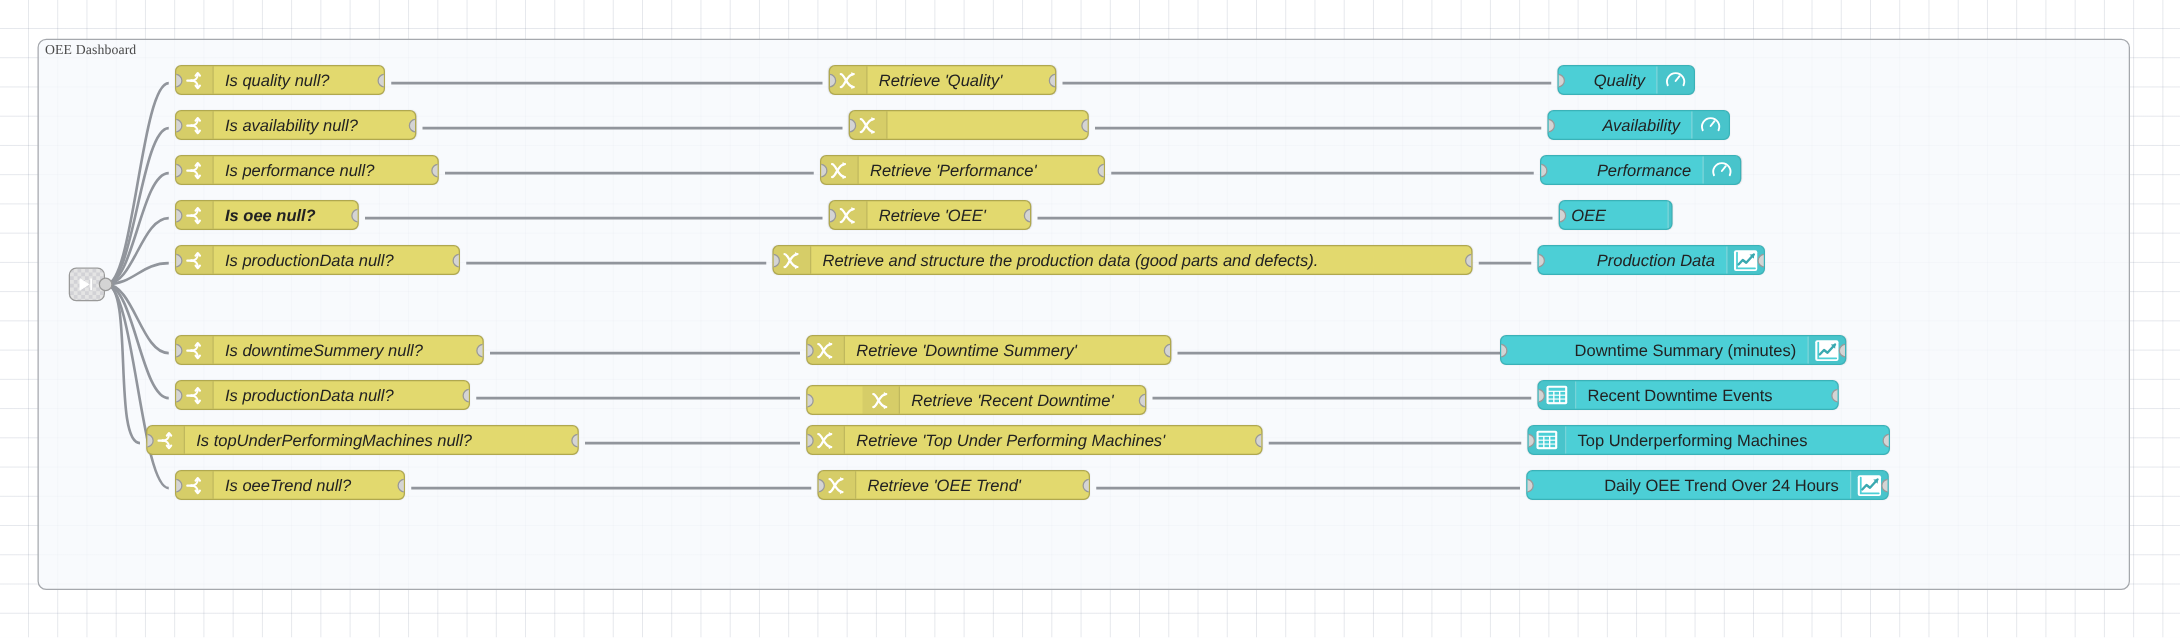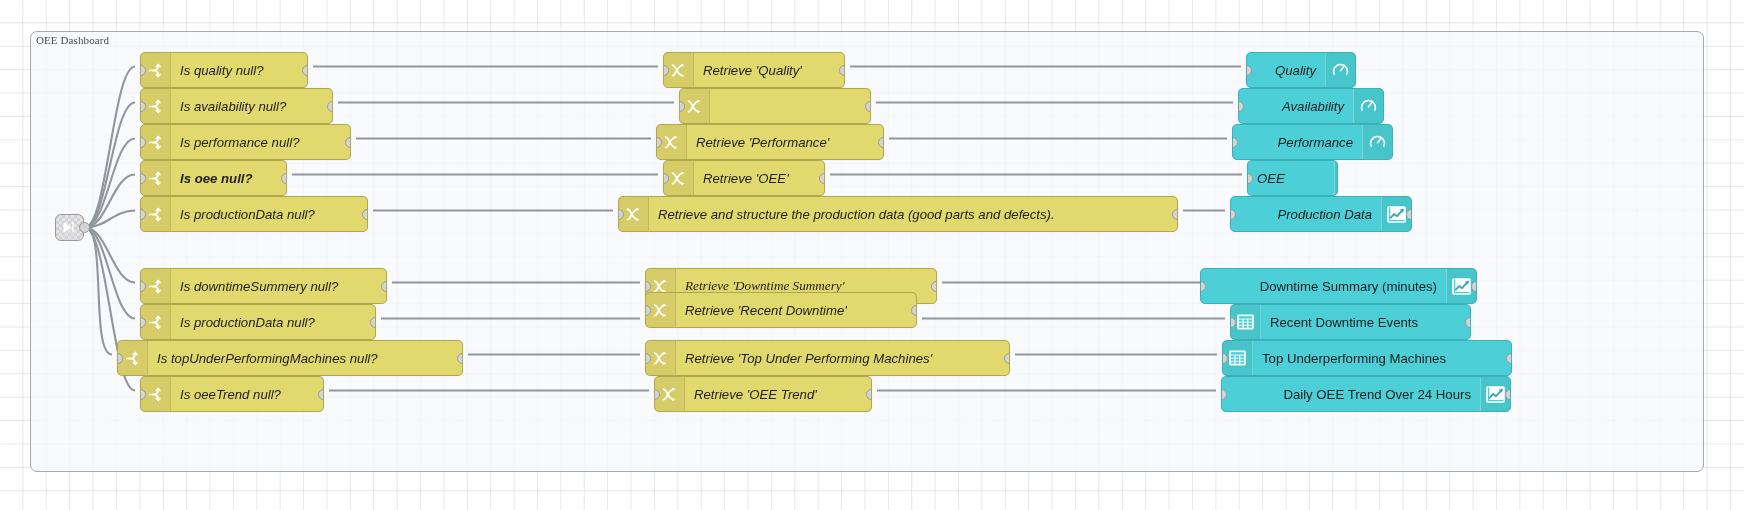--- a/index.html
+++ b/index.html
@@ -46,21 +46,21 @@
   #wires {
     position: absolute;
     left: 0; top: 0;
     width: 1744px; height: 510px;
     pointer-events: none;
   }
   
   .node {
     position: absolute;
     box-sizing: border-box;
-    height: 36px;
+    height: 24px;
     border-radius: 5px;
     border: 1px solid #999;
     display: flex;
     align-items: stretch;
     overflow: hidden;
     box-shadow: 0 0 1px rgba(0,0,0,0.15);
   }
   .node.yellow { background: #e2d96e; border-color: #b0a84f; }
   .node.cyan   { background: #4ccfd6; border-color: #3ab2b8; }
 
@@ -365,21 +365,21 @@
             <path d="M6 8.5 C 9.5 8.5, 11.2 6.2, 11.2 3.4" stroke="#fff" stroke-width="1.7" fill="none" stroke-linecap="round"></path>
             <path d="M6 8.5 C 9.5 8.5, 11.2 10.8, 11.2 13.6" stroke="#fff" stroke-width="1.7" fill="none" stroke-linecap="round"></path>
             <path d="M9.4 4.6 L11.2 2.4 L13.0 4.6" fill="none" stroke="#fff" stroke-width="1.6" stroke-linecap="round" stroke-linejoin="round"></path>
             <path d="M9.4 12.4 L11.2 14.6 L13.0 12.4" fill="none" stroke="#fff" stroke-width="1.6" stroke-linecap="round" stroke-linejoin="round"></path>
           </svg>
         </div>
         <div class="label italic left">Is downtimeSummery null?</div>
         <span class="port in"></span>
         <span class="port out"></span>
       </div>
-      <div class="node yellow" style="left: 645px; top: 268px; width: 292px; font-family: Liberation Serif, serif;">
+      <div class="node yellow" style="left: 645px; top: 268px; width: 292px;">
         <div class="icon-box left">
           <svg class="glyph" width="17" height="17" viewBox="0 0 17 17">
             <path d="M2.6 3.2 C 6 3.2, 7 13.6, 13.0 13.6" stroke="#fff" stroke-width="1.8" fill="none" stroke-linecap="round"></path>
             <path d="M2.6 13.6 C 6 13.6, 7 3.2, 13.0 3.2" stroke="#fff" stroke-width="1.8" fill="none" stroke-linecap="round"></path>
             <path d="M11.1 1.5 L13.6 3.2 L11.1 4.9" fill="#fff"></path>
             <path d="M11.1 11.9 L13.6 13.6 L11.1 15.3" fill="#fff"></path>
           </svg>
         </div>
         <div class="label italic left">Retrieve 'Downtime Summery'</div>
         <span class="port in"></span>
@@ -405,21 +405,21 @@
             <path d="M6 8.5 C 9.5 8.5, 11.2 6.2, 11.2 3.4" stroke="#fff" stroke-width="1.7" fill="none" stroke-linecap="round"></path>
             <path d="M6 8.5 C 9.5 8.5, 11.2 10.8, 11.2 13.6" stroke="#fff" stroke-width="1.7" fill="none" stroke-linecap="round"></path>
             <path d="M9.4 4.6 L11.2 2.4 L13.0 4.6" fill="none" stroke="#fff" stroke-width="1.6" stroke-linecap="round" stroke-linejoin="round"></path>
             <path d="M9.4 12.4 L11.2 14.6 L13.0 12.4" fill="none" stroke="#fff" stroke-width="1.6" stroke-linecap="round" stroke-linejoin="round"></path>
           </svg>
         </div>
         <div class="label italic left">Is productionData null?</div>
         <span class="port in"></span>
         <span class="port out"></span>
       </div>
-      <div class="node yellow" style="left: 645px; top: 292px; width: 272px;">
+      <div class="node yellow" style="left: 645px; top: 308px; width: 272px; padding-left: 44px;">
         <div class="icon-box left">
           <svg class="glyph" width="17" height="17" viewBox="0 0 17 17">
             <path d="M2.6 3.2 C 6 3.2, 7 13.6, 13.0 13.6" stroke="#fff" stroke-width="1.8" fill="none" stroke-linecap="round"></path>
             <path d="M2.6 13.6 C 6 13.6, 7 3.2, 13.0 3.2" stroke="#fff" stroke-width="1.8" fill="none" stroke-linecap="round"></path>
             <path d="M11.1 1.5 L13.6 3.2 L11.1 4.9" fill="#fff"></path>
             <path d="M11.1 11.9 L13.6 13.6 L11.1 15.3" fill="#fff"></path>
           </svg>
         </div>
         <div class="label italic left">Retrieve 'Recent Downtime'</div>
         <span class="port in"></span>

